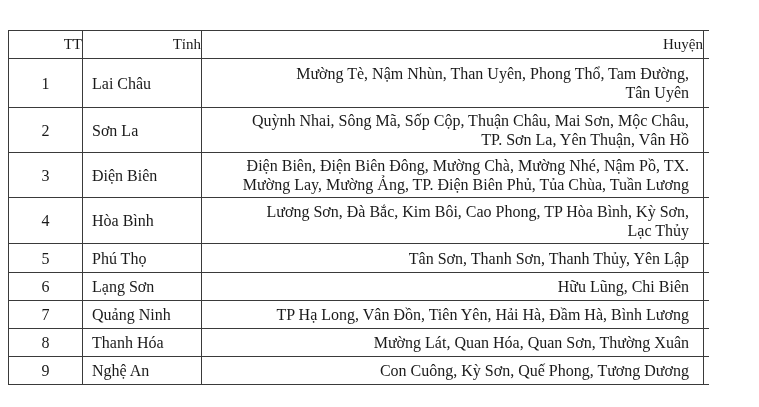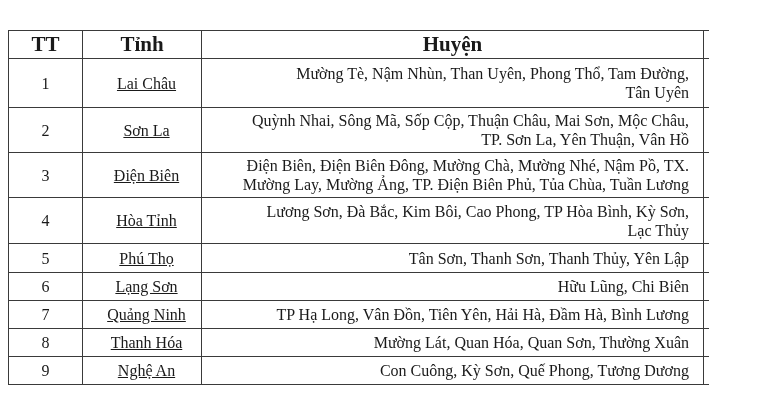--- a/index.html
+++ b/index.html
@@ -30,27 +30,27 @@
     col.c-tinh { width: 119px; }
     col.c-huyen { width: 502px; }
     th, td {
       border: 1px solid #3a3a3a;
       font-size: 16px;
       line-height: 19px;
       padding: 0;
       vertical-align: middle;
     }
     th {
-      font-weight: bold;
+      font-weight: normal;
       height: 27px;
-      text-align: center;
-      font-size: 21px;
+      text-align: right;
+      font-size: 15px;
     }
     td.tt { text-align: center; }
-    td.tinh { padding-left: 9px; text-align: center; text-decoration: underline; }
+    td.tinh { padding-left: 9px; text-align: left; }
     td.huyen { padding-left: 1px; padding-right: 14px; text-align: right; }
     td.huyen.indent .first { padding-left: 9px; }
     td.huyen .line { display: block; white-space: nowrap; overflow: hidden; }
     td.huyen.single { padding-left: 10px; }
     tr.r1 td { height: 48px; }
     tr.r2 td { height: 44px; }
     tr.r3 td { height: 44px; }
     tr.r4 td { height: 45px; }
     tr.r5 td { height: 28px; }
     tr.r6 td { height: 27px; }
@@ -102,21 +102,21 @@
       <tr class="r3">
         <td class="tt">3</td>
         <td class="tinh">Điện Biên</td>
         <td class="huyen indent">
           <span class="line first">Điện Biên, Điện Biên Đông, Mường Chà, Mường Nhé, Nậm Pồ, TX.</span>
           <span class="line">Mường Lay, Mường Ảng, TP. Điện Biên Phủ, Tủa Chùa, Tuần Lương</span>
         </td>
       </tr>
       <tr class="r4">
         <td class="tt">4</td>
-        <td class="tinh">Hòa Tỉnh</td>
+        <td class="tinh">Hòa Bình</td>
         <td class="huyen indent">
           <span class="line first">Lương Sơn, Đà Bắc, Kim Bôi, Cao Phong, TP Hòa Bình, Kỳ Sơn,</span>
           <span class="line">Lạc Thủy</span>
         </td>
       </tr>
       <tr class="r5">
         <td class="tt">5</td>
         <td class="tinh">Phú Thọ</td>
         <td class="huyen single">
           <span class="line">Tân Sơn, Thanh Sơn, Thanh Thủy, Yên Lập</span>

